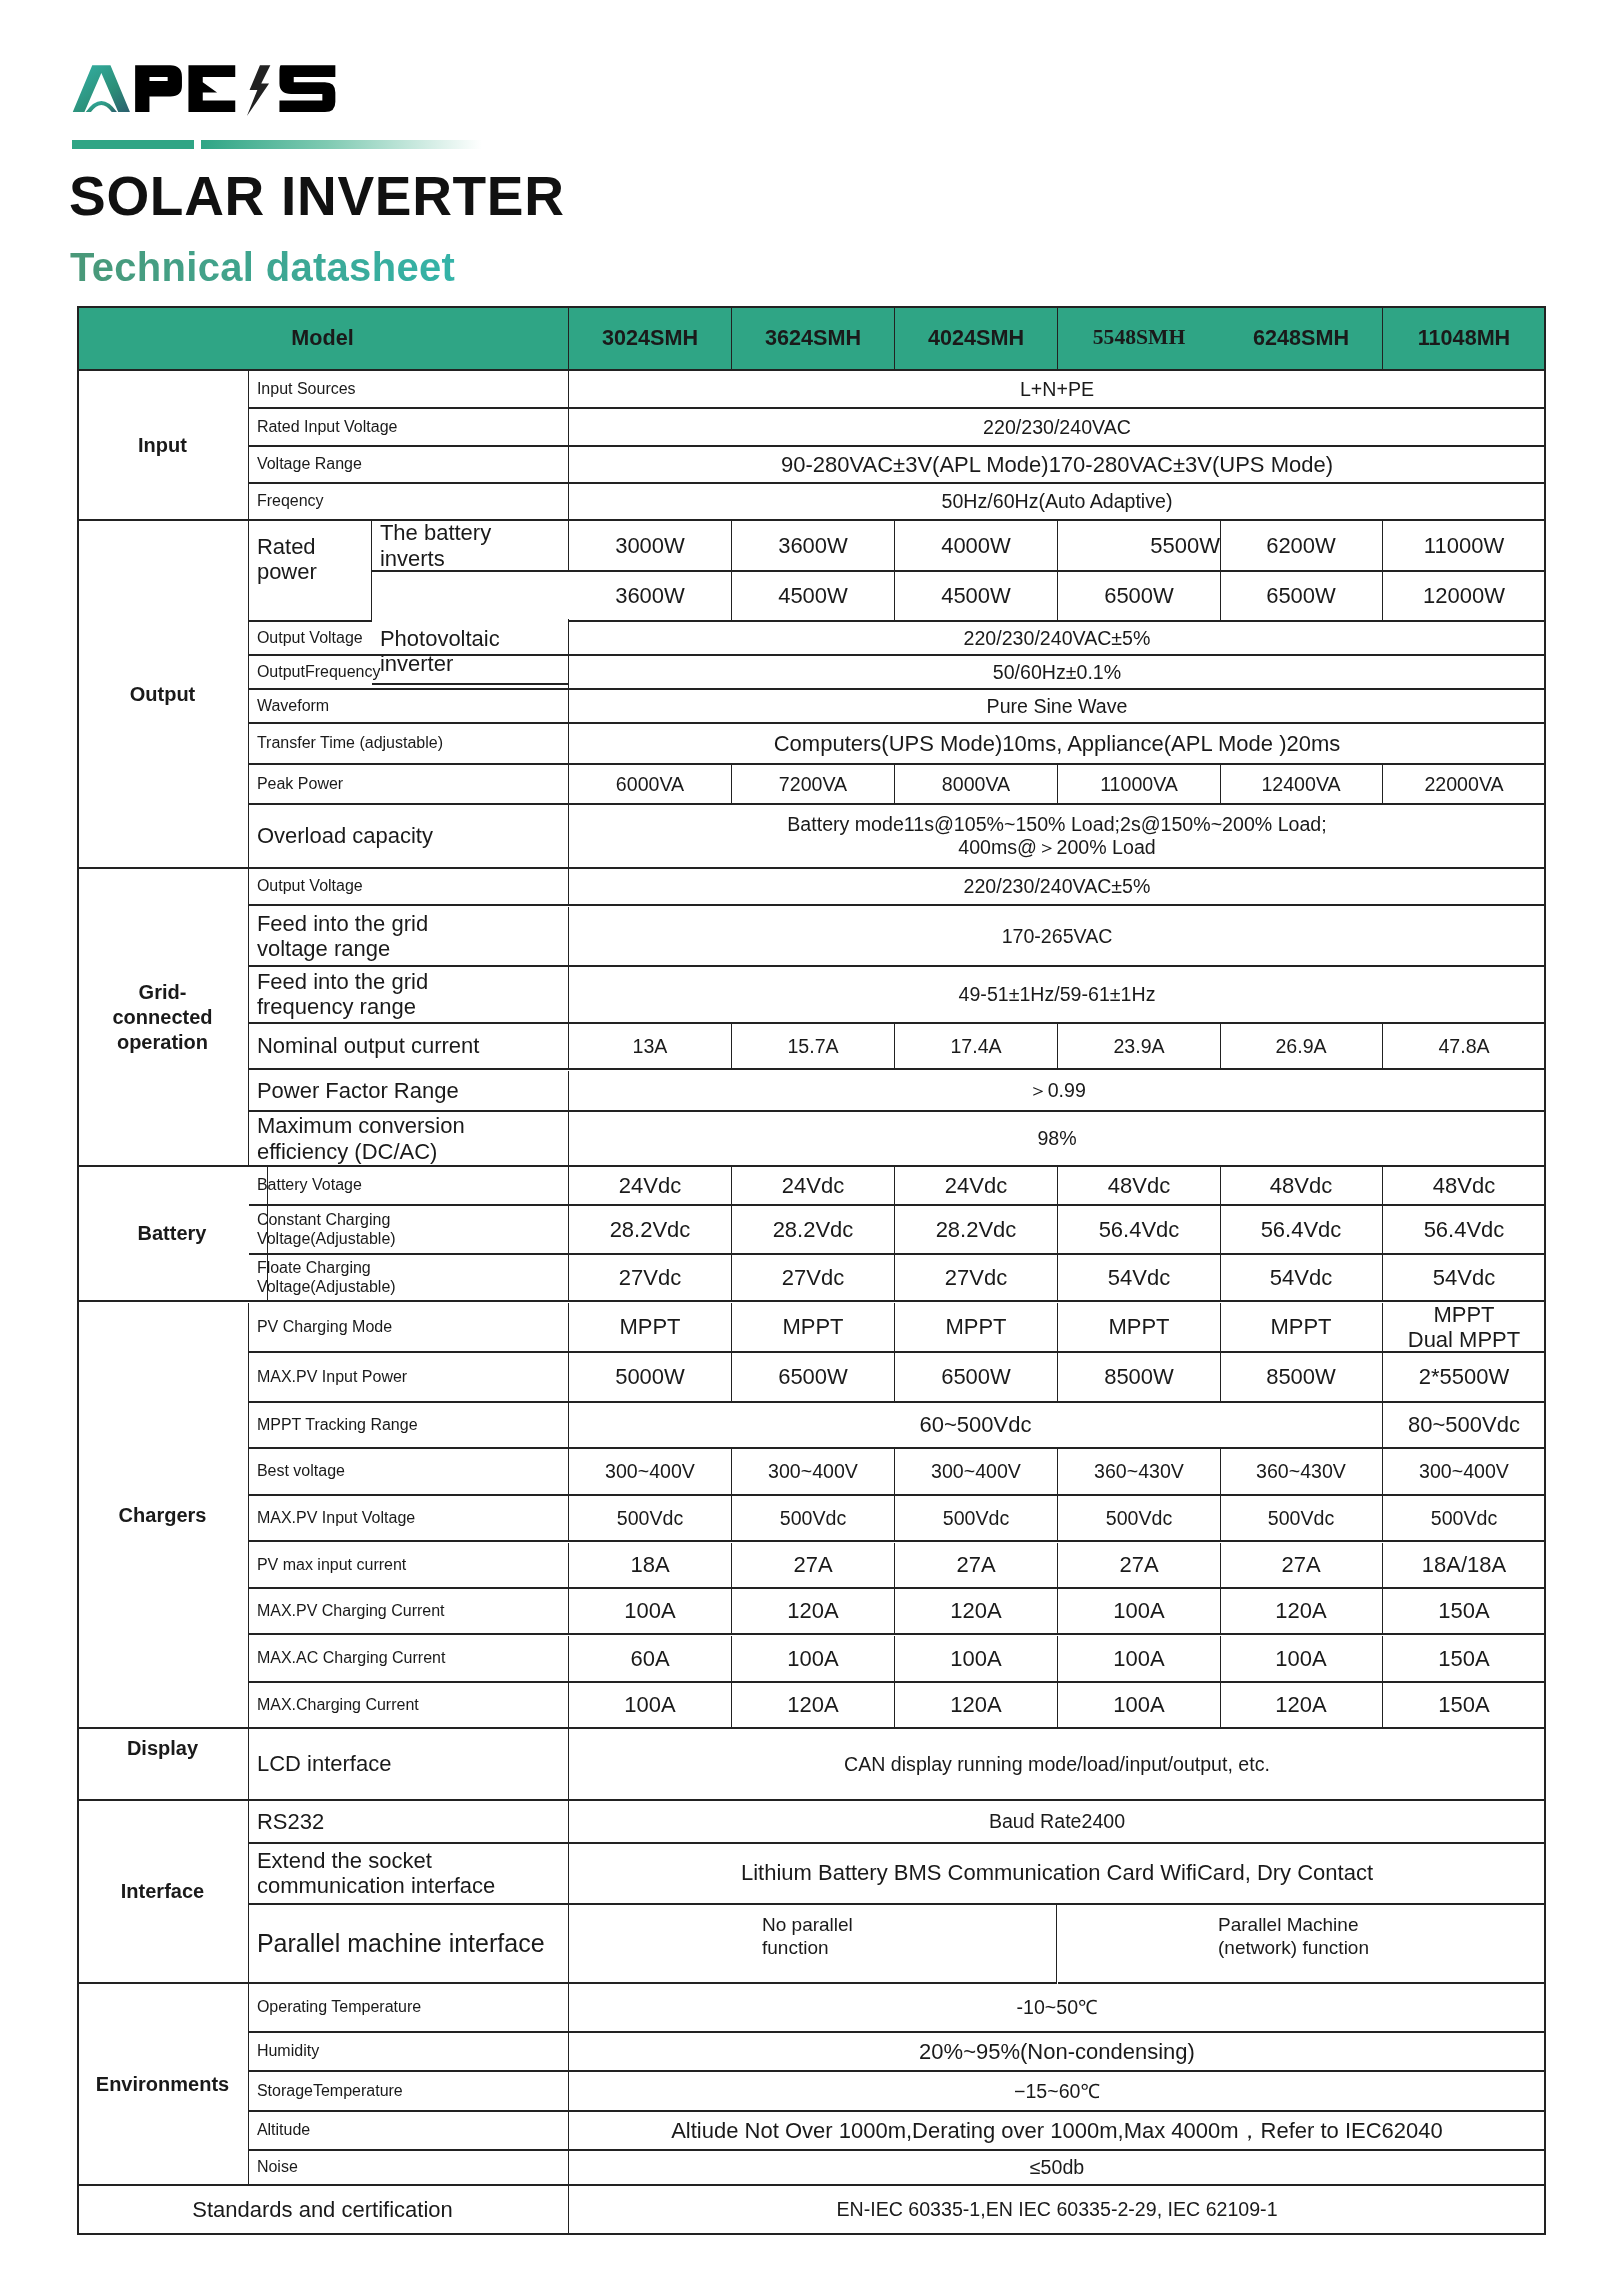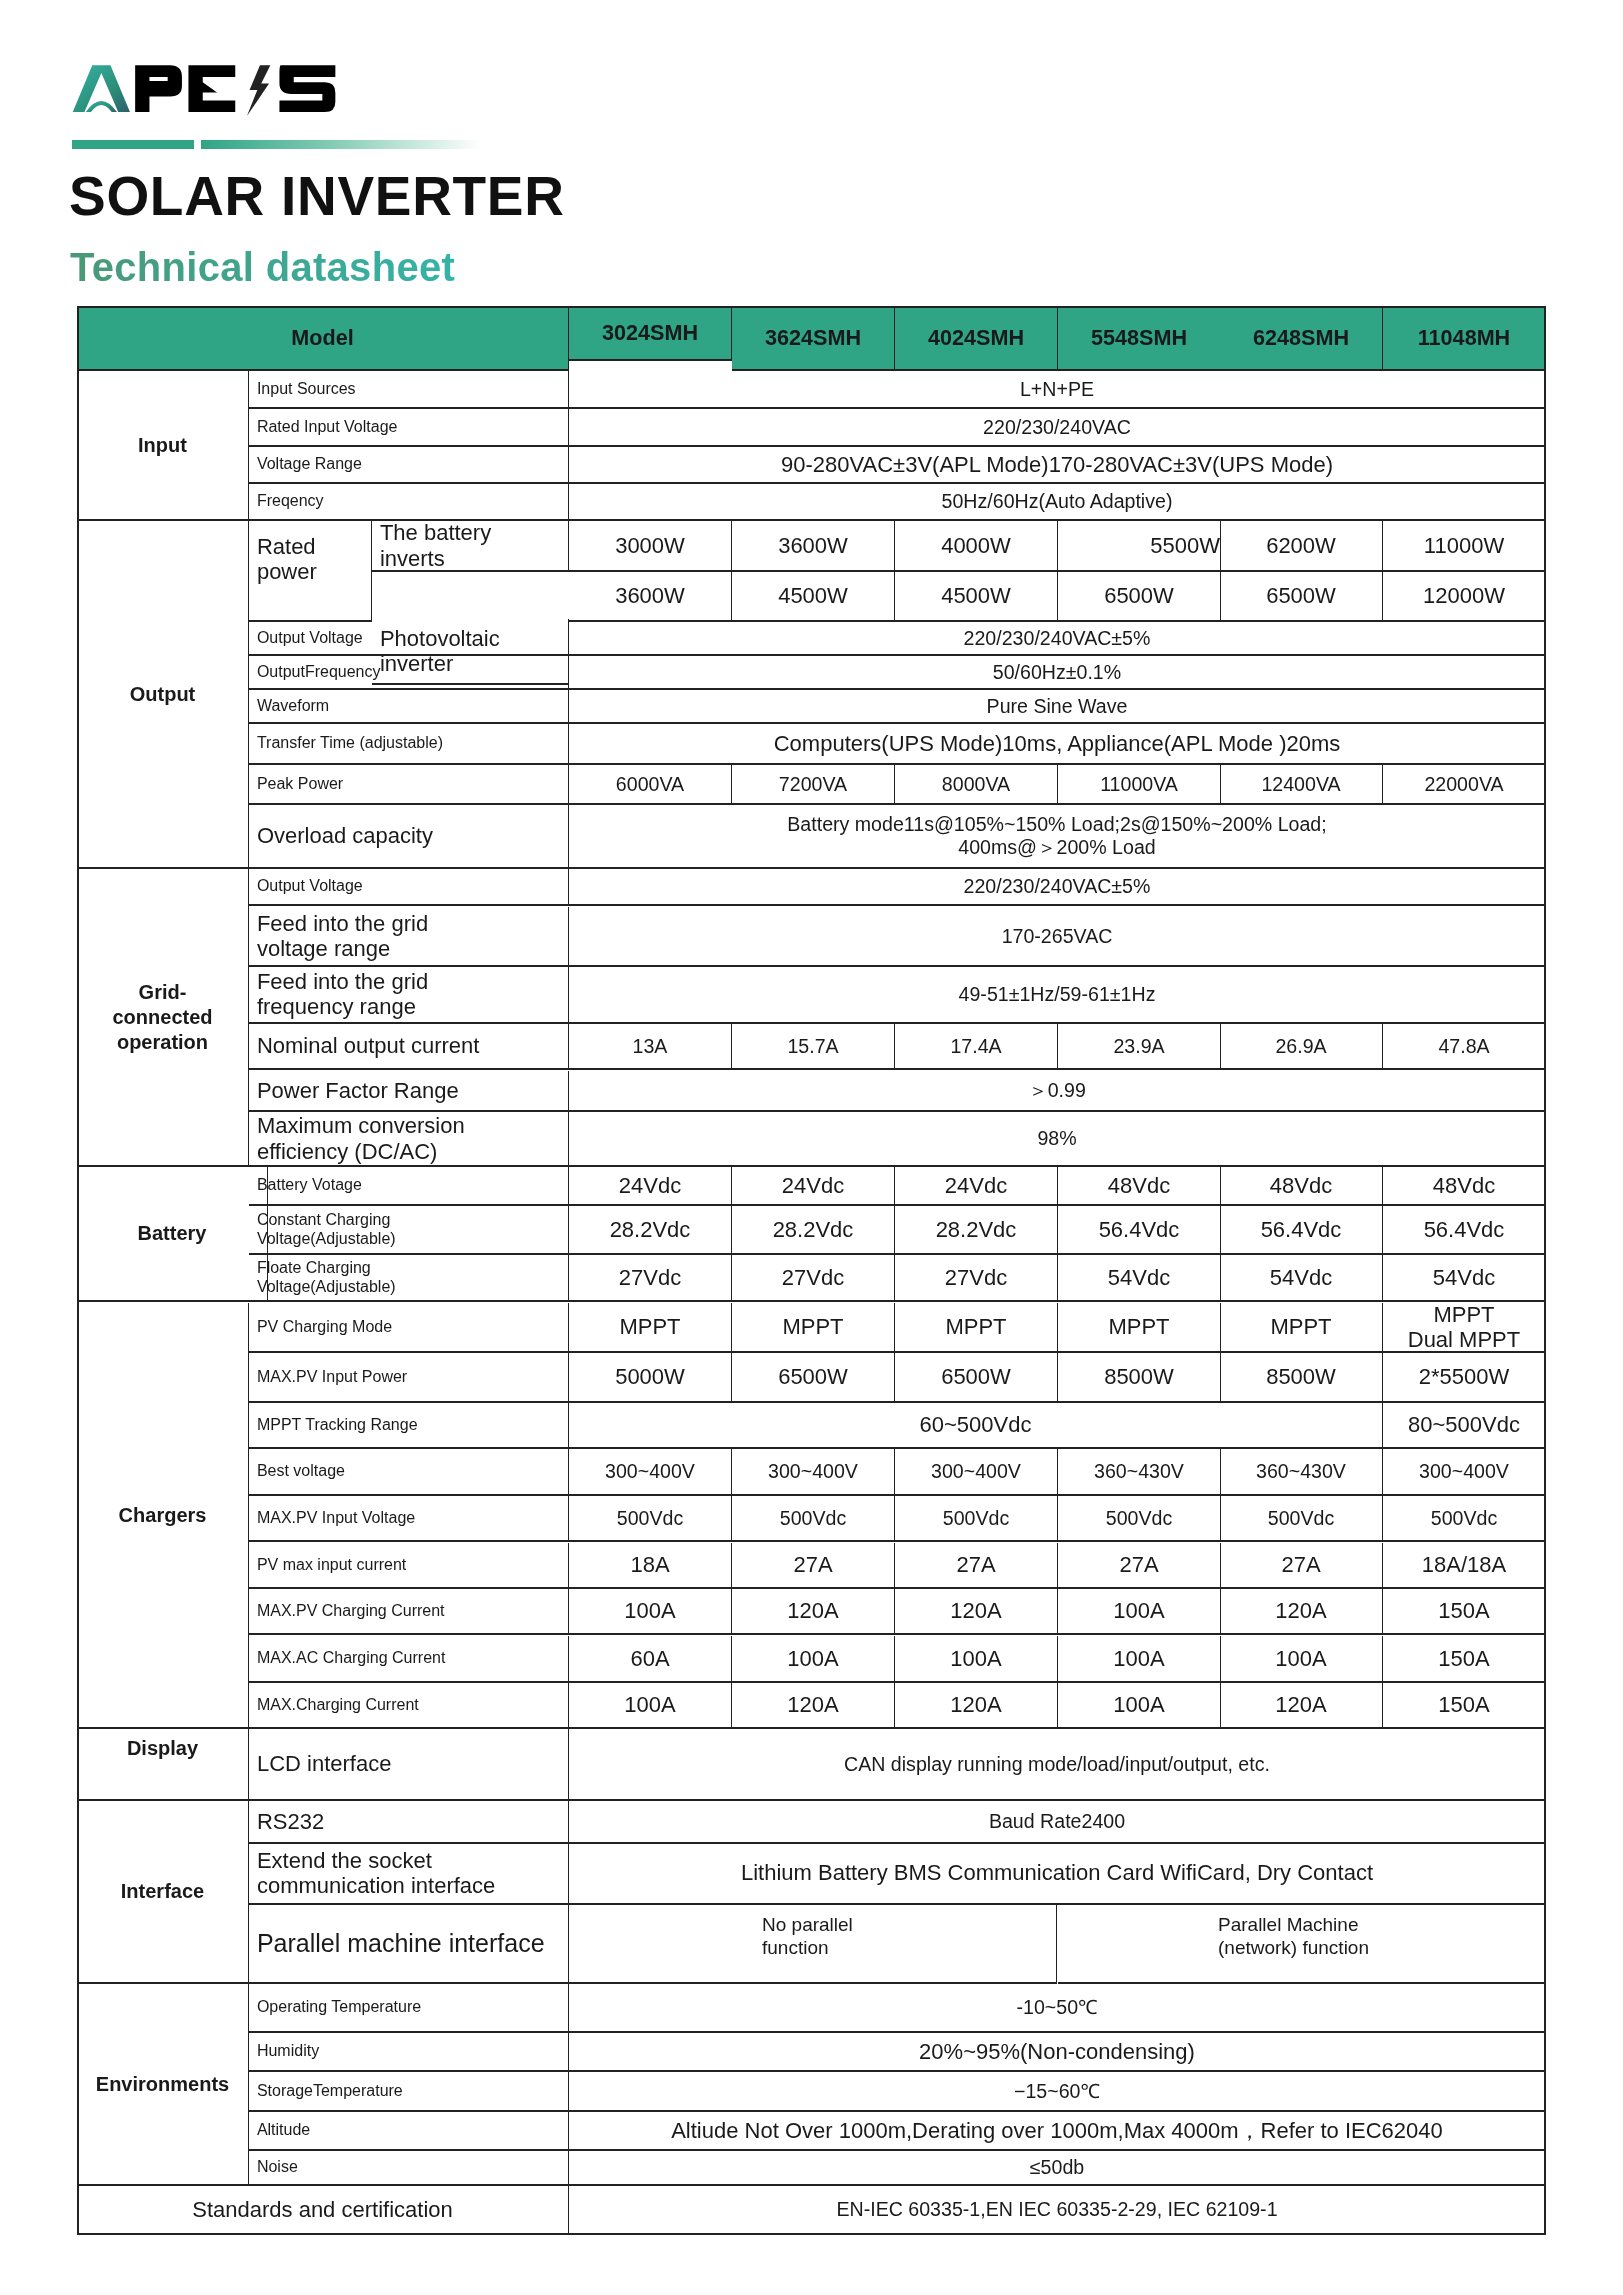--- a/index.html
+++ b/index.html
@@ -51,30 +51,30 @@
 </div>
 <div class="bar1"></div>
 <div class="bar2"></div>
 <div class="title">SOLAR INVERTER</div>
 <div class="subtitle">Technical datasheet</div>
 
 <div class="tbl" id="tbl">
     <div class="cell hdr" style="left: 0px; top: 0px; width: 492px; height: 65px;">
       <span style="white-space: pre-line;">Model</span>
     </div>
-    <div class="cell hdr" style="left: 492px; top: 0px; width: 163px; height: 55px;">
+    <div class="cell hdr" style="left: 492px; top: 0px; width: 163px; height: 65px;">
       <span style="white-space: pre-line;">3024SMH</span>
     </div>
     <div class="cell hdr" style="left: 655px; top: 0px; width: 163px; height: 65px;">
       <span style="white-space: pre-line;">3624SMH</span>
     </div>
     <div class="cell hdr" style="left: 818px; top: 0px; width: 163px; height: 65px;">
       <span style="white-space: pre-line;">4024SMH</span>
     </div>
-    <div class="cell hdr" style="left: 981px; top: 0px; width: 163px; height: 65px;">
+    <div class="cell hdr" style="left: 981px; top: 0px; width: 163px; height: 65px; font-family: Liberation Serif, serif;">
       <span style="white-space: pre-line;">5548SMH</span>
     </div>
     <div class="cell hdr" style="left: 1143px; top: 0px; width: 163px; height: 65px;">
       <span style="white-space: pre-line;">6248SMH</span>
     </div>
     <div class="cell hdr" style="left: 1306px; top: 0px; width: 163px; height: 65px;">
       <span style="white-space: pre-line;">11048MH</span>
     </div>
     <div class="cell grp" style="left: 0px; top: 65px; width: 172px; height: 150px;">
       <span style="white-space: pre-line;">Input</span>

